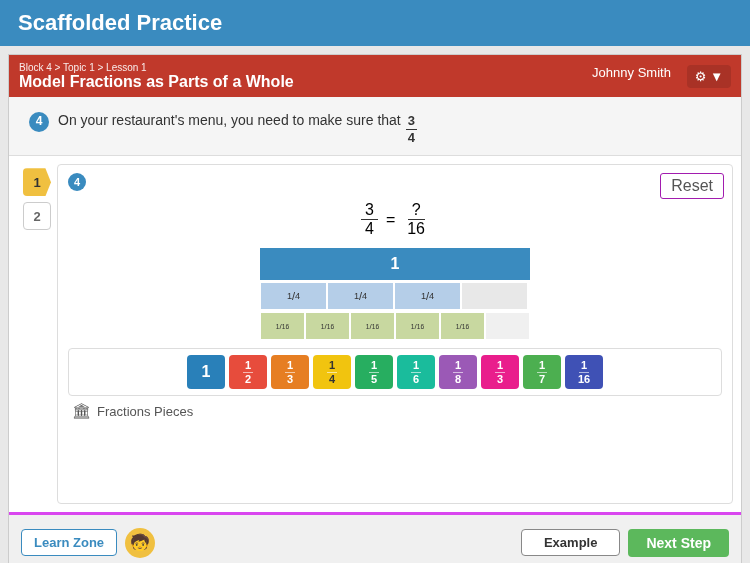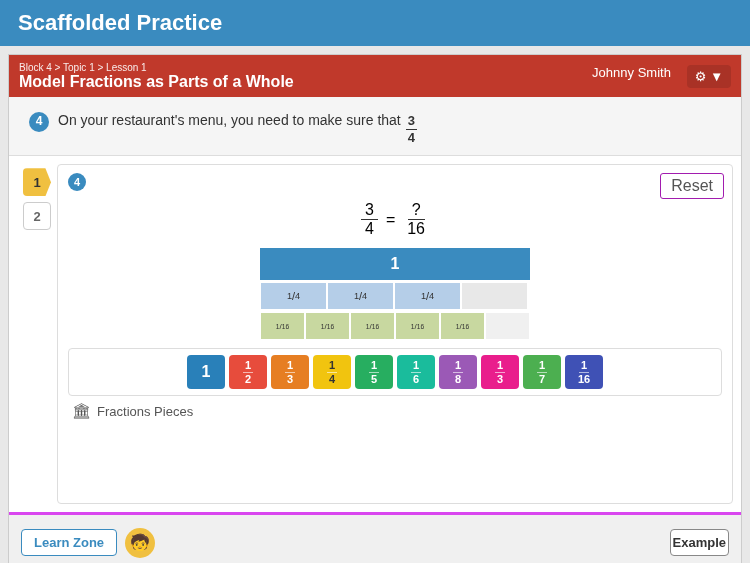--- a/index.html
+++ b/index.html
@@ -339,21 +339,21 @@
     }
     #bottom-right {
       display: flex;
       gap: 8px;
       align-items: center;
     }
     #example-btn {
       background: white;
       border: 1.5px solid #888;
       color: #333;
-      padding: 5px 2px;
+      padding: 5px 22px;
       border-radius: 4px;
       font-size: 13px;
       font-weight: bold;
       cursor: pointer;
     }
     #next-step-btn {
       background: #5cb85c;
       border: none;
       color: white;
       padding: 6px 18px;
@@ -492,16 +492,17 @@
     </div>
   </div>
 
   <div id="bottom-bar">
     <div id="bottom-left">
       <button id="learn-zone-btn">Learn Zone</button>
       <button id="avatar-btn">🧒</button>
     </div>
     <div id="bottom-right">
       <button id="example-btn">Example</button>
+      <button id="next-step-btn">Next Step</button>
     </div>
   </div>
 
 </div>
 
 </body></html>

